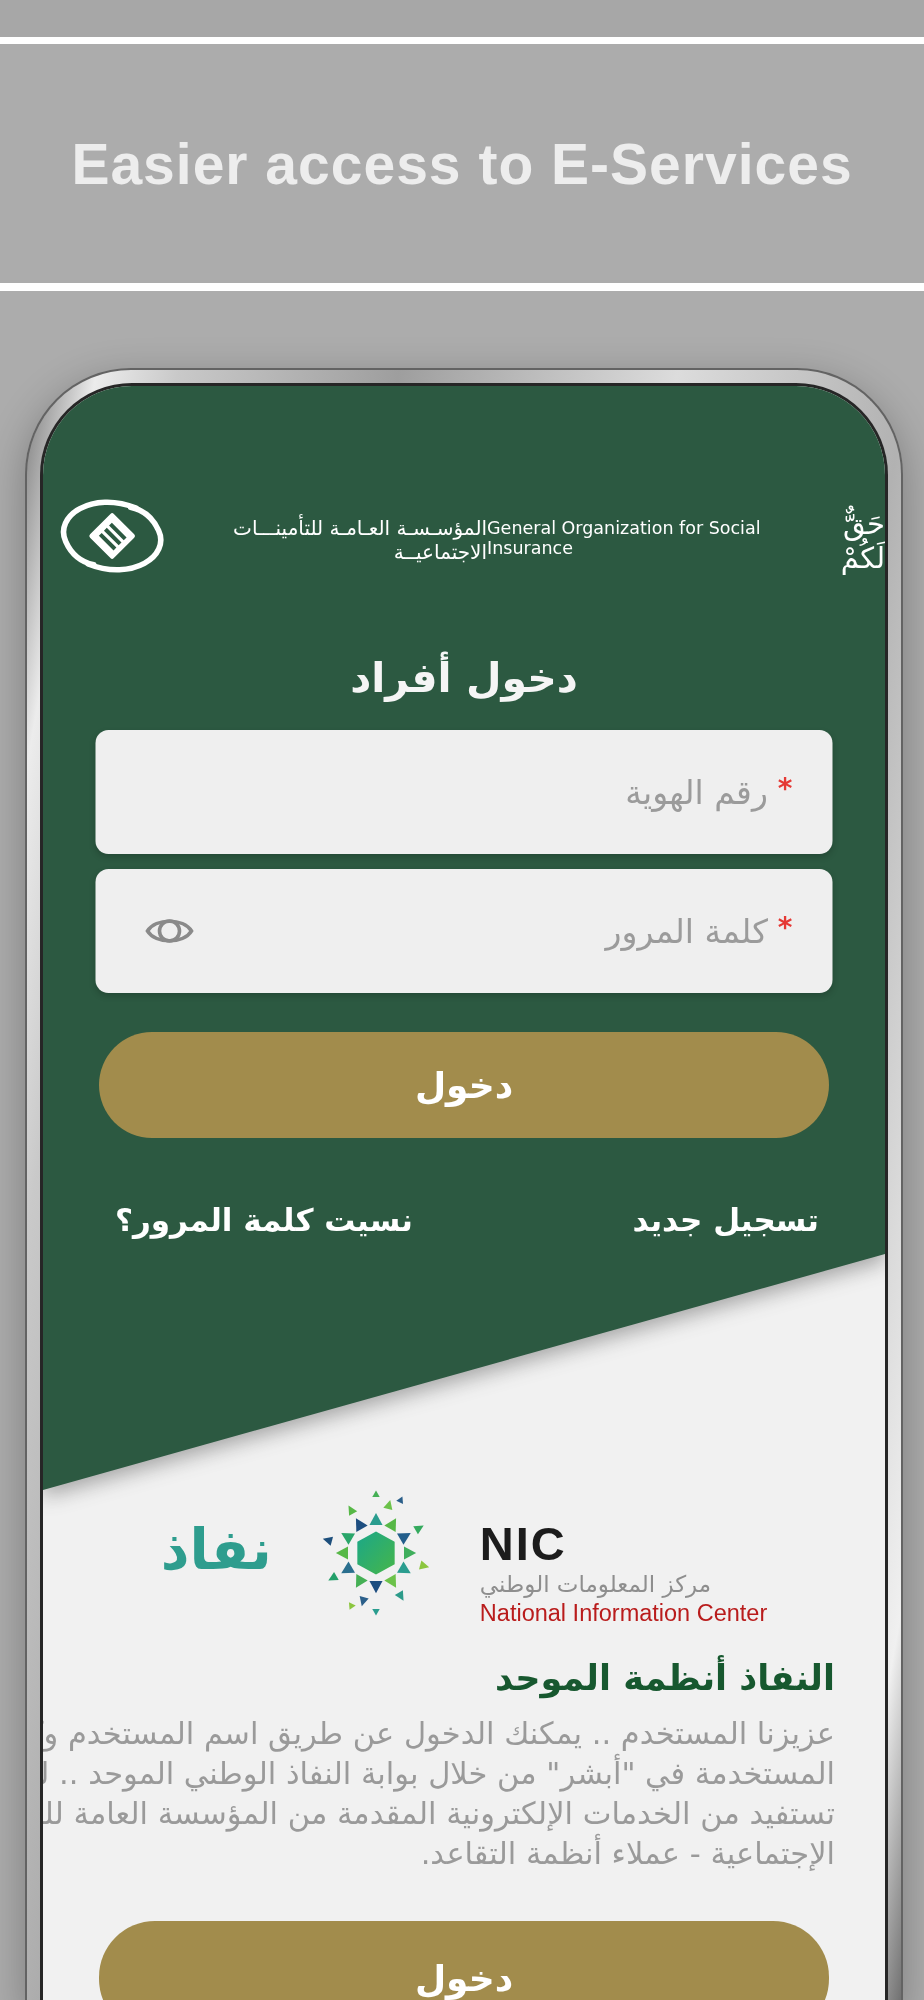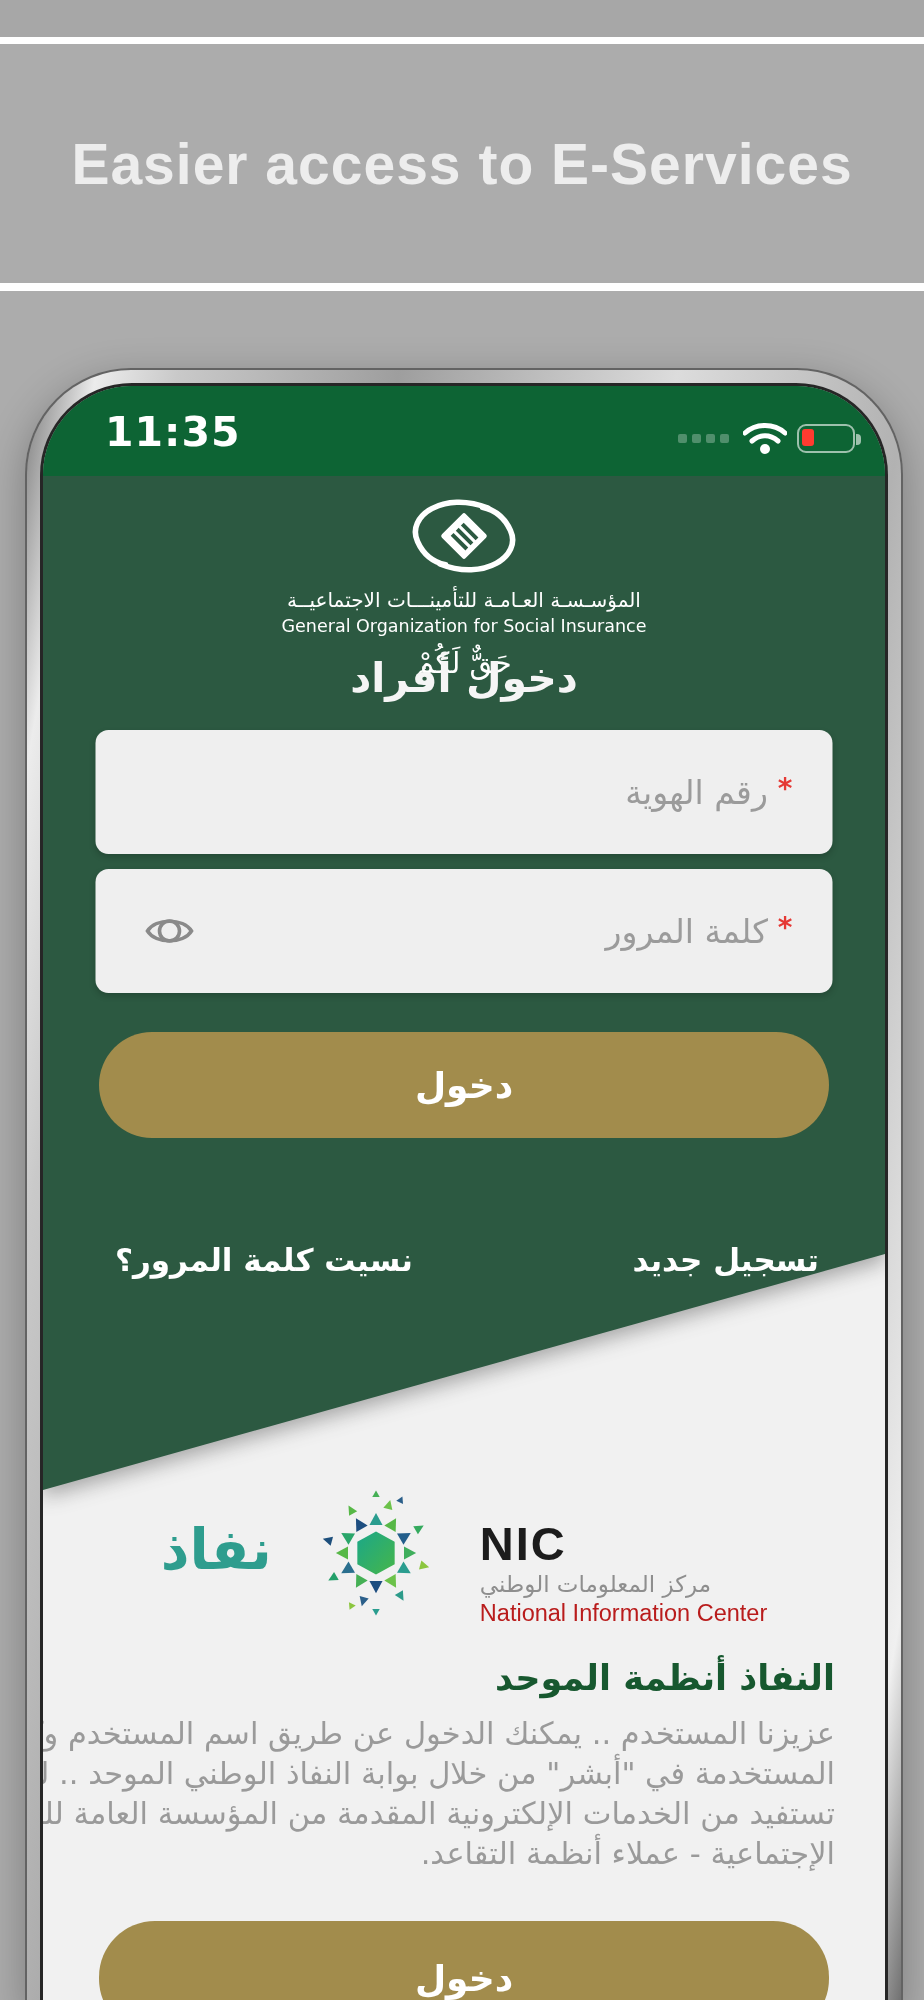--- a/index.html
+++ b/index.html
@@ -45,21 +45,21 @@
   
   .statusbar{position:absolute;left:0;top:0;width:100%;height:90px;background:#0d6434;}
   .time{position:absolute;left:62px;top:22px;color:#ffffff;font-size:41px;font-weight:600;letter-spacing:1px;}
   .status-icons{position:absolute;right:30px;top:36px;display:flex;align-items:center;gap:10px;}
   .sig-dots{display:flex;gap:5px;margin-right:4px;}
   .sig-dots i{width:9px;height:9px;border-radius:2px;background:rgba(255,255,255,0.28);}
   .battery{position:relative;width:58px;height:29px;border:2.5px solid rgba(255,255,255,0.60);border-radius:9px;box-sizing:border-box;}
   .battery .level{position:absolute;left:3px;top:3px;width:12px;height:17px;border-radius:3px;background:#ff3b30;}
   .battery .nub{position:absolute;right:-8px;top:8px;width:5px;height:11px;border-radius:0 4px 4px 0;background:rgba(255,255,255,0.60);}
   
-  .brand{position:absolute;left:0;top:106px;width:100%;display:flex;flex-direction:column;align-items:center;color:#fff;}
+  .brand{position:absolute;left:0;top:106px;width:100%;display:flex;flex-direction:row;align-items:center;color:#fff;}
   .brand .name-ar{font-size:20px;margin-top:8px;letter-spacing:0px;}
   .brand .name-en{font-size:17.5px;font-weight:400;margin-top:4px;}
   .brand .tagline{font-size:29px;margin-top:10px;}
   .login-title{position:absolute;left:0;top:268px;width:100%;text-align:center;color:#f5f5f5;font-size:41px;font-weight:700;direction:rtl;}
   
   .field{
     position:absolute;left:50%;transform:translateX(-50%);
     width:737px;height:124px;background:#efefef;border-radius:13px;
     box-shadow:0 3px 6px rgba(0,0,0,0.18);
     display:flex;align-items:center;
@@ -81,21 +81,21 @@
     font-family:"DejaVu Sans","Liberation Sans",sans-serif;
   }
   .gold-btn.primary{top:646px;height:106px;}
   .gold-btn.nafath-btn{top:1535px;height:114px;}
   
   .links-row{
     position:absolute;left:0;top:816px;width:100%;box-sizing:border-box;
     padding:0 66px 0 72px;display:flex;flex-direction:row-reverse;justify-content:space-between;
     color:#ffffff;font-size:31px;font-weight:700;direction:rtl;
   }
-  .link{cursor:pointer;margin-top:40px;}
+  .link{cursor:pointer;}
   
   .nic-row{
     position:absolute;left:0;top:1100px;width:100%;height:136px;
     display:flex;align-items:center;justify-content:center;gap:48px;
   }
   .nafath-word{color:#2e9d8e;font-size:56px;font-weight:700;direction:rtl;padding-bottom:10px;}
   .nic-logo{width:112px;height:134px;}
   .nic-text{display:flex;flex-direction:column;line-height:1.12;}
   .nic-abbr{color:#1c1c1c;font-size:47px;font-weight:800;letter-spacing:2px;font-family:"Liberation Sans","DejaVu Sans",sans-serif;margin-top:36px;}
   .nic-ar{color:#8e8e8e;font-size:23px;direction:rtl;text-align:left;margin-top:2px;}
@@ -120,40 +120,20 @@
 </div>
 <div class="hr-line two"></div>
 
 <div class="phone">
   <div class="screen">
 
     <div class="wedge-wrap">
       <div class="wedge"></div>
     </div>
 
-    <div class="statusbar">
-      <div class="time">11:35</div>
-      <div class="status-icons">
-        <div class="sig-dots">
-            <i></i>
-            <i></i>
-            <i></i>
-            <i></i>
-          </div>
-        <svg width="44" height="33" viewBox="0 0 44 33">
-          <path d="M2 11 C13 1, 31 1, 42 11" fill="none" stroke="#ffffff" stroke-width="5" stroke-linecap="round"></path>
-          <path d="M9 19 C17 12, 27 12, 35 19" fill="none" stroke="#ffffff" stroke-width="5" stroke-linecap="round"></path>
-          <circle cx="22" cy="27" r="5" fill="#ffffff"></circle>
-        </svg>
-        <div class="battery">
-          <div class="level"></div>
-          <div class="nub"></div>
-        </div>
-      </div>
-    </div>
 
     <div class="brand">
       <svg width="160" height="88" viewBox="0 0 170 110">
         <path d="M115 20 C 60 -2, 12 30, 27 62 C 35 80, 48 88, 62 91" fill="none" stroke="#ffffff" stroke-width="7" stroke-linecap="round"></path>
         <path d="M55 90 C 110 112, 158 80, 143 48 C 135 30, 122 22, 108 19" fill="none" stroke="#ffffff" stroke-width="7" stroke-linecap="round"></path>
         <g transform="rotate(45 85 55)">
           <rect x="64" y="34" width="42" height="42" rx="3" fill="#ffffff"></rect>
           <path d="M73 46 h26 M73 55 h26 M73 64 h26" stroke="#2c5941" stroke-width="5"></path>
         </g>
       </svg>

